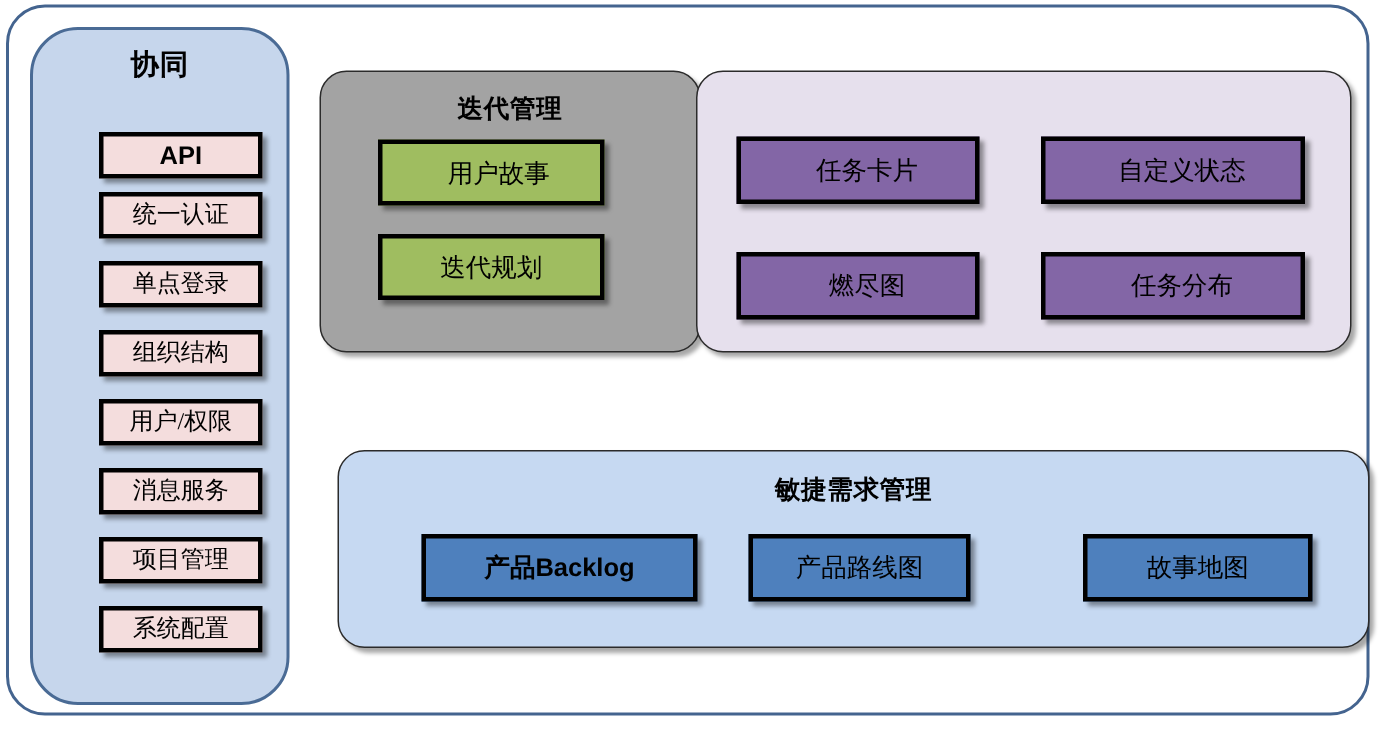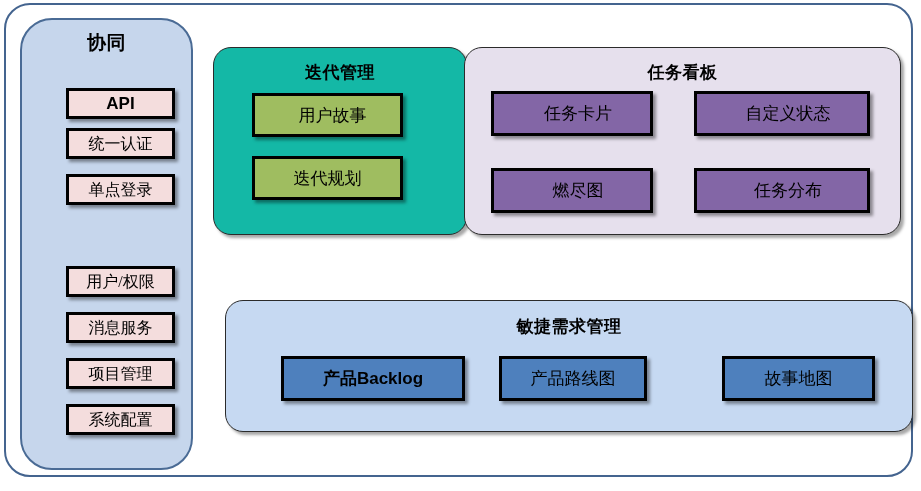--- a/index.html
+++ b/index.html
@@ -65,21 +65,21 @@
     top: 10px;
     font-size: 19px;
   }
 
   
   .panel-iteration {
     left: 213px;
     top: 47px;
     width: 254px;
     height: 188px;
-    background: #14b8a6;
+    background: #a3a3a3;
     border: 1.6px solid #2b2b2b;
     border-radius: 18px;
     box-shadow: 3px 3px 3px rgba(0,0,0,0.35);
   }
   .panel-iteration .panel-title { top: 13px; }
 
   
   .panel-taskboard {
     left: 464px;
     top: 47px;
@@ -162,35 +162,35 @@
 <div id="canvas">
 
   <div class="outer-frame"></div>
 
   <div class="panel panel-sidebar">
     <div class="panel-title">协同</div>
 
     <div class="box box-pink bold" style="top:68px;">API</div>
     <div class="box box-pink" style="top:108px;">统一认证</div>
     <div class="box box-pink" style="top:154px;">单点登录</div>
+    <div class="box box-pink" style="top:200px;">组织结构</div>
     <div class="box box-pink" style="top:246px;">用户/权限</div>
     <div class="box box-pink" style="top:292px;">消息服务</div>
     <div class="box box-pink" style="top:338px;">项目管理</div>
     <div class="box box-pink" style="top:384px;">系统配置</div>
   </div>
 
   <div class="panel panel-iteration">
     <div class="panel-title">迭代管理</div>
 
     <div class="box box-green" style="top:45px;left:38px;padding-left:10px;">用户故事</div>
     <div class="box box-green" style="top:108px;left:38px;">迭代规划</div>
   </div>
 
   <div class="panel panel-taskboard">
-    <div class="panel-title">任务看板</div>
 
     <div class="box box-purple" style="top:43px;left:26px;width:162px;">任务卡片</div>
     <div class="box box-purple" style="top:43px;left:229px;width:176px;">自定义状态</div>
     <div class="box box-purple" style="top:120px;left:26px;width:162px;">燃尽图</div>
     <div class="box box-purple" style="top:120px;left:229px;width:176px;">任务分布</div>
   </div>
 
   <div class="panel panel-agile">
     <div class="panel-title">敏捷需求管理</div>
 

